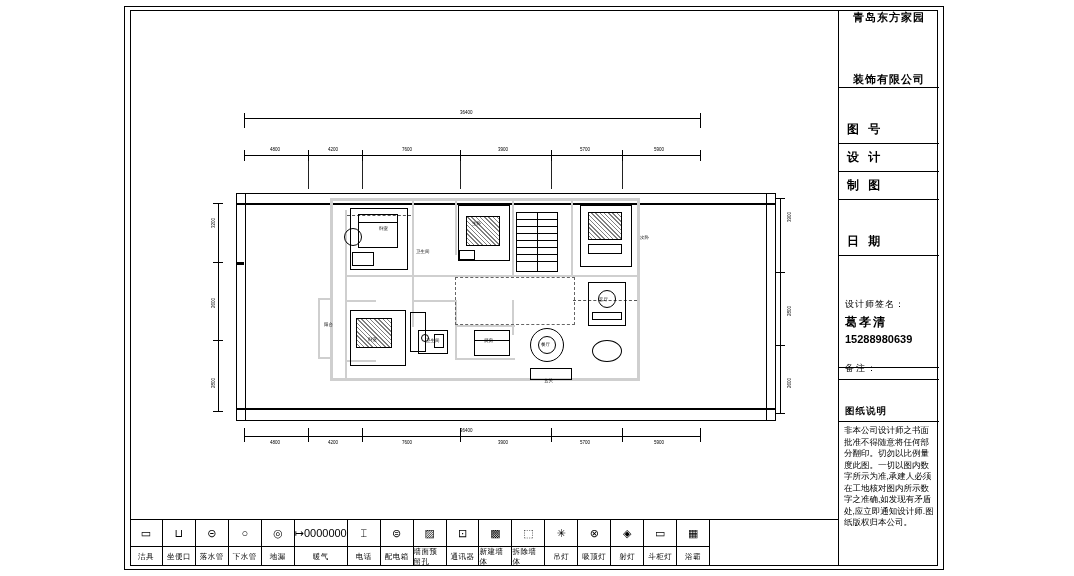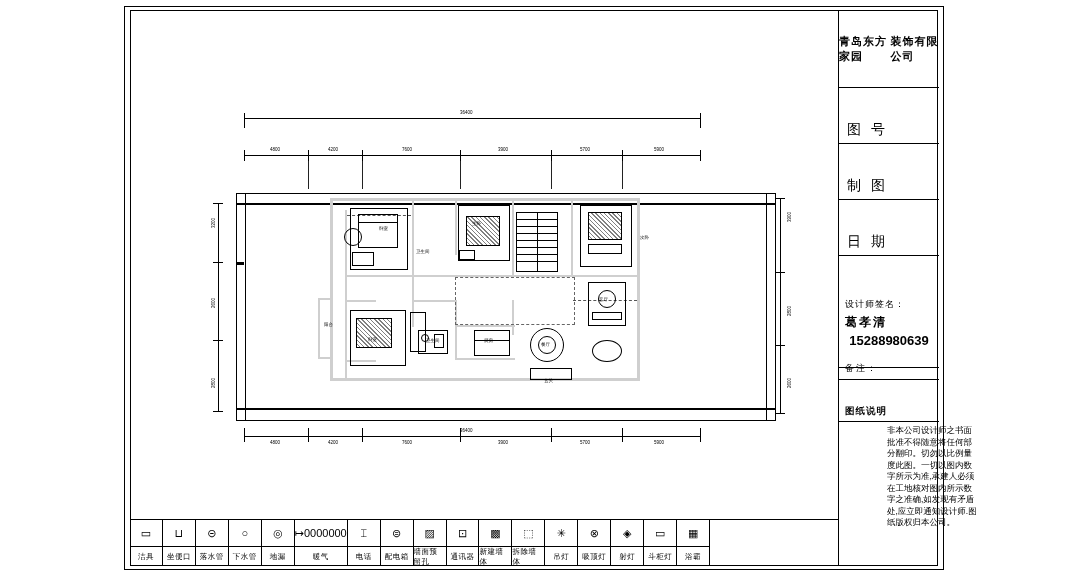--- a/index.html
+++ b/index.html
@@ -6,31 +6,31 @@
   body{width:1074px;height:576px;overflow:hidden;font-family:"Liberation Sans",sans-serif;}
   #sheet{position:absolute;left:0;top:0;width:1074px;height:576px;background:#ffffff;}
 
   
   .frame-outer{position:absolute;left:124px;top:6px;width:820px;height:564px;border:1px solid #000;box-sizing:border-box;}
   .frame-inner{position:absolute;left:130px;top:10px;width:808px;height:556px;border:1px solid #000;box-sizing:border-box;}
 
   
   .title-col{position:absolute;left:838px;top:10px;width:100px;height:556px;border-left:1px solid #000;box-sizing:border-box;}
   .tb-cell{position:absolute;left:0;width:100px;box-sizing:border-box;border-bottom:1px solid #000;}
-  .tb-company{top:0;height:78px;display:flex;flex-direction:row;align-items:center;justify-content:space-between;gap:3px;}
+  .tb-company{top:0;height:78px;display:flex;flex-direction:column;align-items:center;justify-content:space-between;gap:3px;}
   .tb-company span{font-size:11px;font-weight:bold;color:#000;letter-spacing:1px;}
   .tb-proj{top:78px;height:28px;display:flex;align-items:center;justify-content:center;font-size:9.5px;font-weight:bold;letter-spacing:1px;}
-  .tb-row{height:28px;display:flex;align-items:center;padding-left:8px;font-size:14px;letter-spacing:3px;}
+  .tb-row{height:28px;display:flex;align-items:center;padding-left:8px;font-size:12px;letter-spacing:3px;font-weight:bold;}
   .tb-sign{height:74px;padding:4px 6px 0 6px;}
   .tb-sign .l1{font-size:9px;letter-spacing:1px;margin-bottom:3px;}
   .tb-sign .l2{font-size:12px;font-weight:bold;letter-spacing:2px;margin-bottom:2px;}
-  .tb-sign .l3{font-size:13px;font-weight:bold;letter-spacing:0px;text-align:center;}
+  .tb-sign .l3{font-size:11px;font-weight:bold;letter-spacing:0px;}
   .tb-note{height:22px;display:flex;align-items:center;padding-left:6px;font-size:9px;letter-spacing:2px;}
   .tb-desc-hd{display:flex;align-items:center;padding-left:6px;font-size:9.5px;font-weight:bold;letter-spacing:1px;height:20px;}
-  .tb-desc-body{padding:3px 5px;font-size:8.5px;line-height:11.5px;letter-spacing:0px;margin-left:43px;}
+  .tb-desc-body{padding:3px 5px;font-size:8.5px;line-height:11.5px;letter-spacing:0px;}
 
   
   .plan-title{position:absolute;left:254px;top:478px;width:260px;text-align:center;font-size:13px;font-weight:bold;letter-spacing:3px;color:#000;}
 
   
   .legend{position:absolute;left:130px;top:519px;width:708px;height:47px;border-top:1px solid #000;box-sizing:border-box;}
   .legend-grid{position:absolute;left:0;top:0;width:580px;height:46px;display:flex;}
   .lg-cell{flex:1 1 0;border-right:1px solid #000;box-sizing:border-box;display:flex;flex-direction:column;}
   .lg-sym{height:27px;border-bottom:1px solid #000;display:flex;align-items:center;justify-content:center;font-size:11px;}
   .lg-lab{height:19px;display:flex;align-items:center;justify-content:center;font-size:7.5px;letter-spacing:0.5px;}
@@ -59,20 +59,21 @@
 
   <div class="frame-outer"></div>
   <div class="frame-inner"></div>
 
   <div class="title-col">
     <div class="tb-cell tb-company">
       <span>青岛东方家园</span>
       <span>装饰有限公司</span>
     </div>
     <div class="tb-cell tb-row" style="top:106px;">图  号</div>
+    <div class="tb-cell tb-row" style="top:134px;">设  计</div>
     <div class="tb-cell tb-row" style="top:162px;">制  图</div>
     <div class="tb-cell tb-row" style="top:218px;">日  期</div>
 
     <div class="tb-cell tb-sign" style="top:284px;">
       <div class="l1">设计师签名：</div>
       <div class="l2">葛孝清</div>
       <div class="l3">15288980639</div>
     </div>
     <div class="tb-cell tb-note" style="top:348px;">备注：</div>
     <div class="tb-cell" style="top:370px;height:22px;border-bottom:none;"></div>

